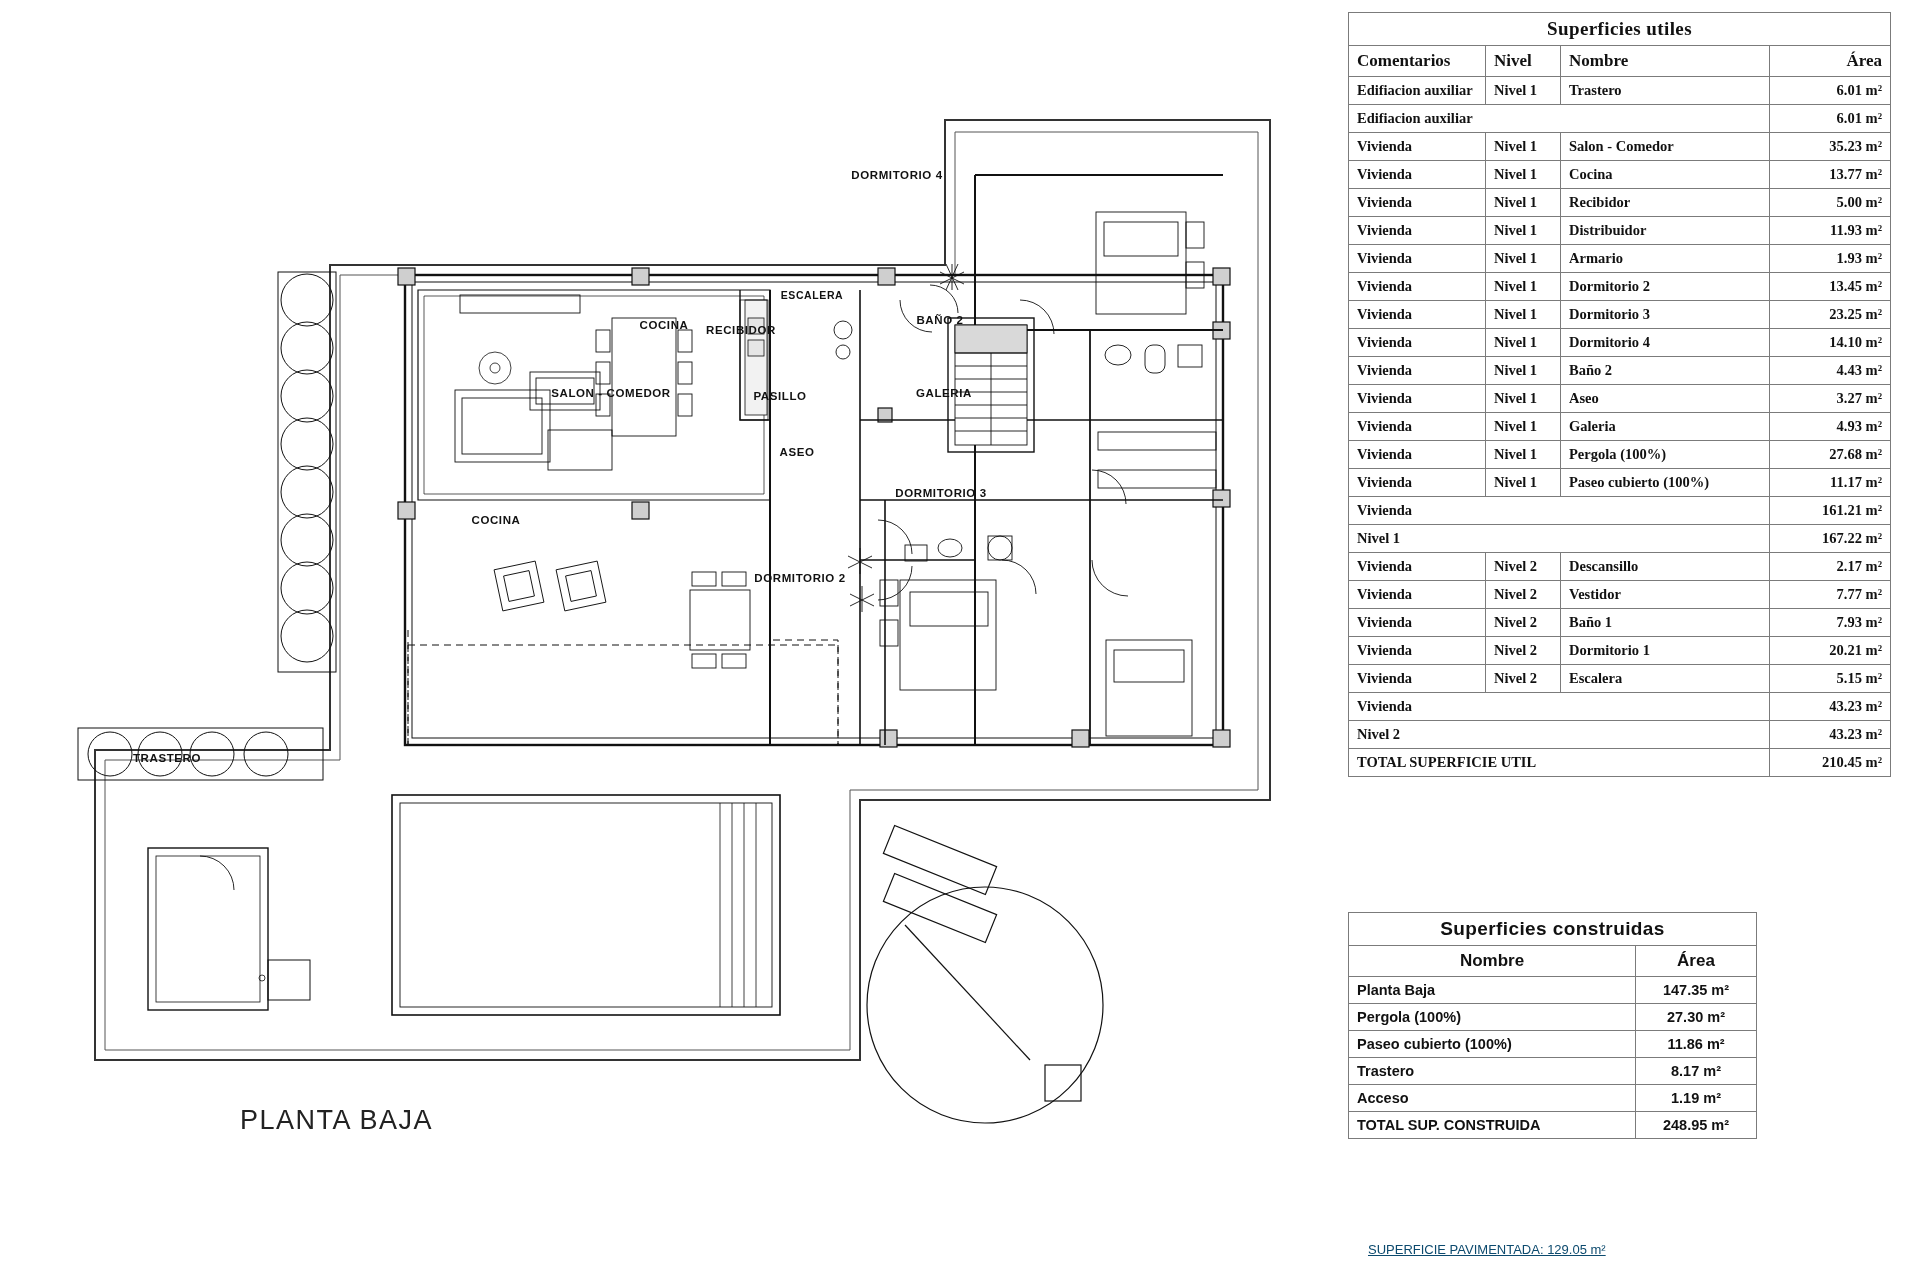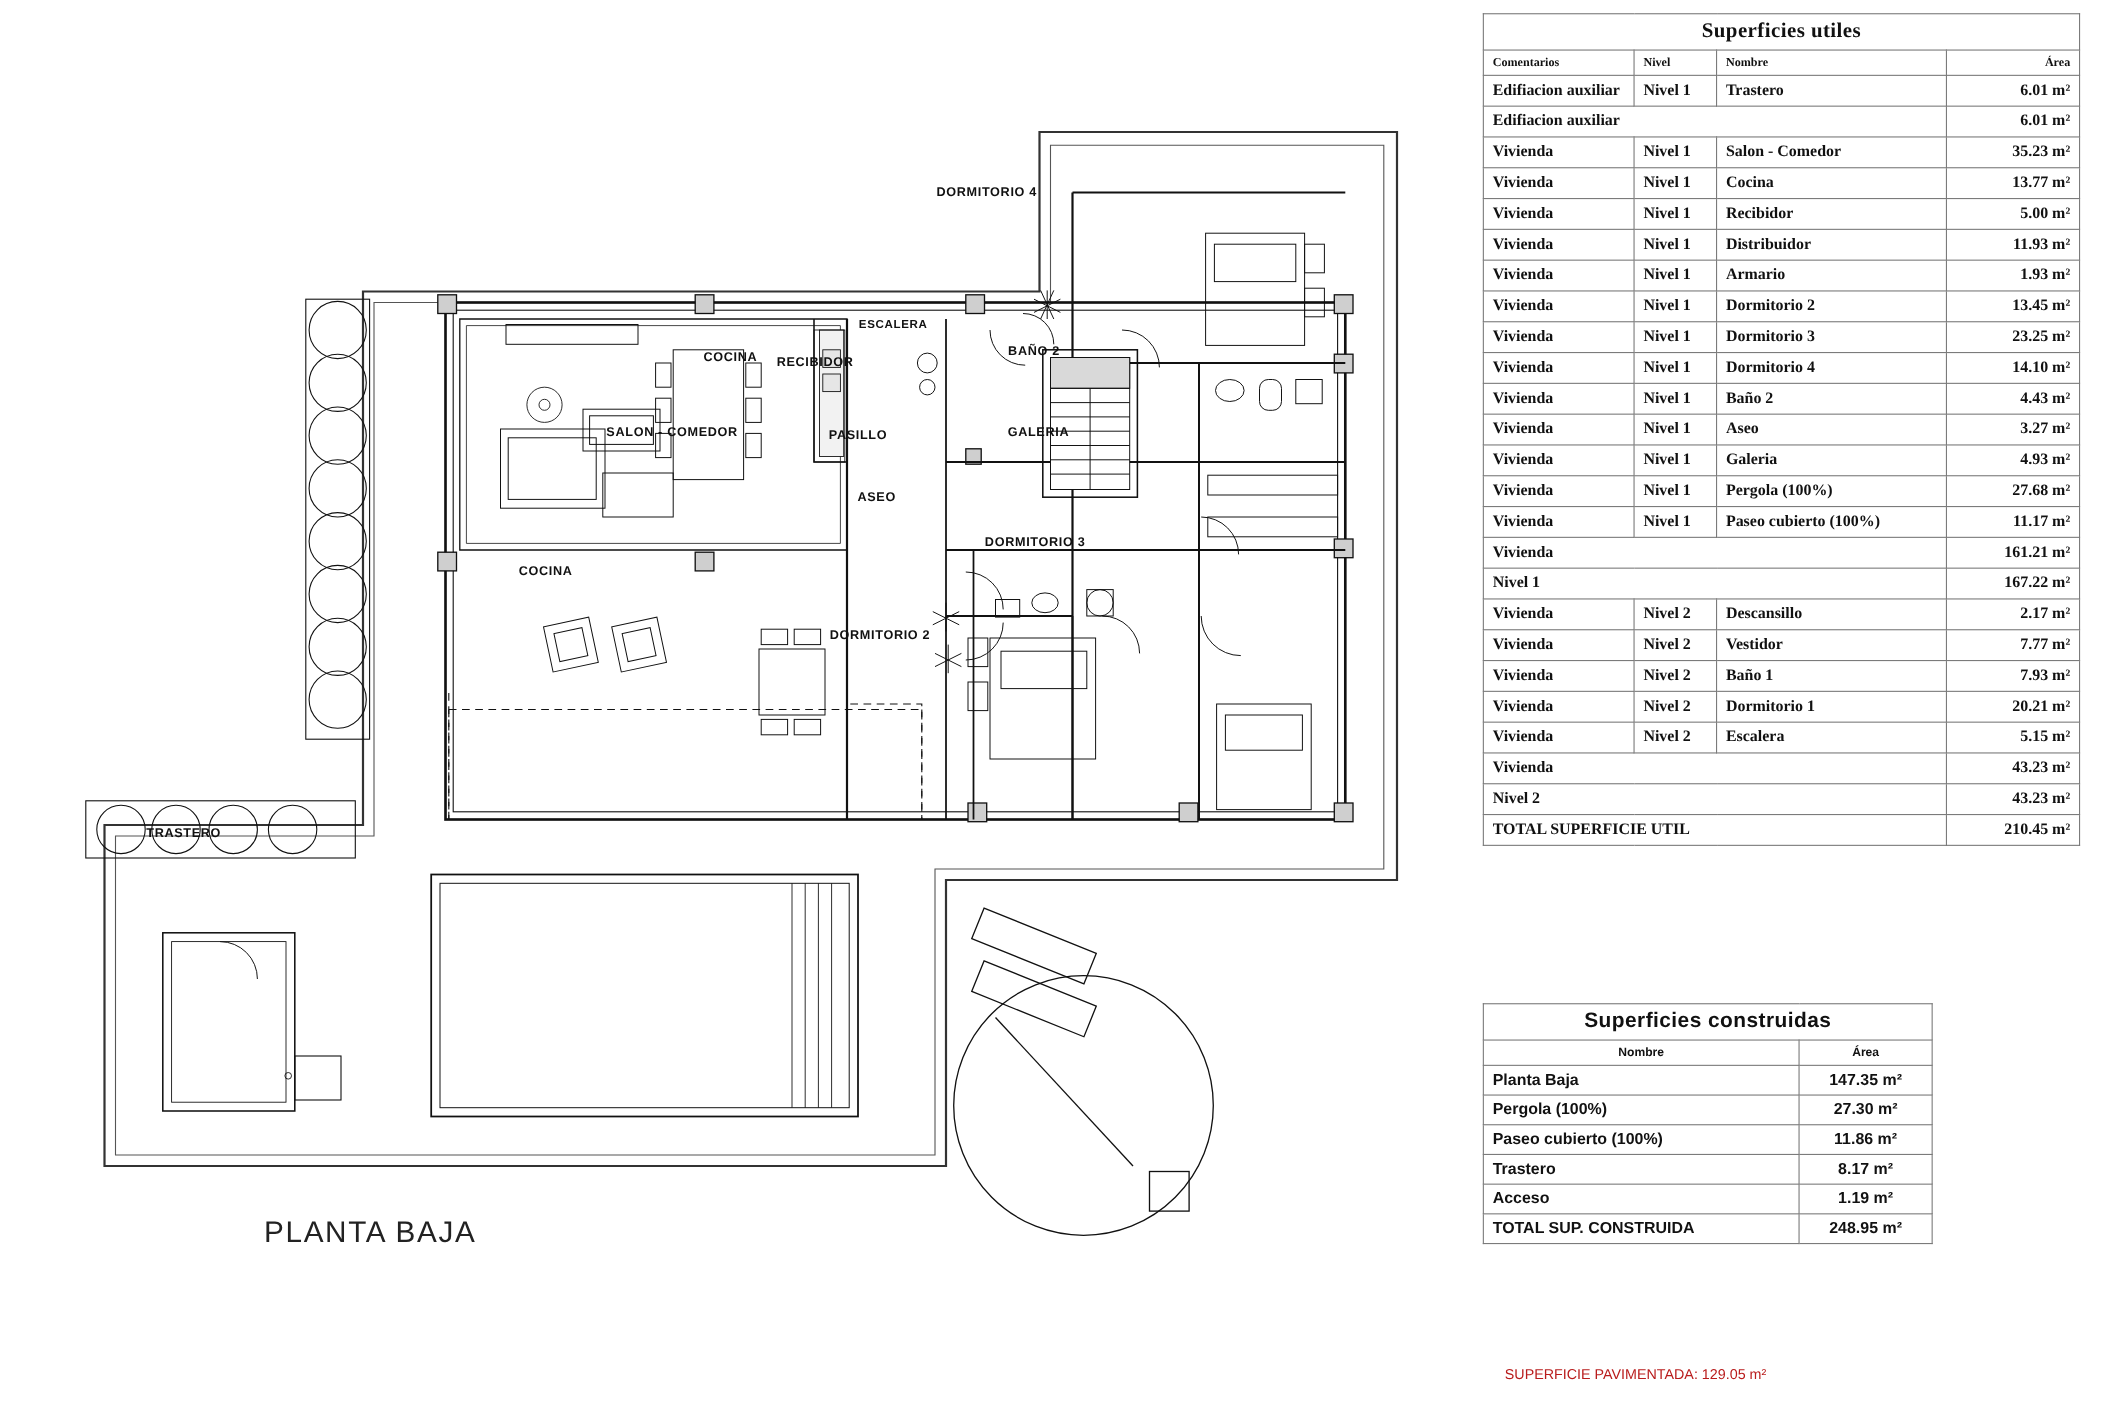--- a/index.html
+++ b/index.html
@@ -43,29 +43,29 @@
     background:#fff;
     font-weight:bold;
     white-space:nowrap;
   }
   .t-title td{
     text-align:center;
     font-size:19px;
     padding:10px 8px;
     letter-spacing:.4px;
   }
-  .t-head td{font-size:11px;}
+  .t-head td{font-size:17px;}
   .c-com{width:120px;}
   .c-niv{width:58px;}
   .c-nom{width:192px;}
   .c-area{width:104px;text-align:right;}
   .sum td{font-weight:bold;}
   .footnote{
     position:absolute;
-    font-size:13px;color:#b91c1c;
+    font-size:13px;color:#0c4a6e;text-decoration:underline;
   }
   
   .c2-nom{width:270px;}
   .c2-area{width:104px;text-align:center;}
 </style>
 </head>
 <body>
 
 <div class="page">
 

